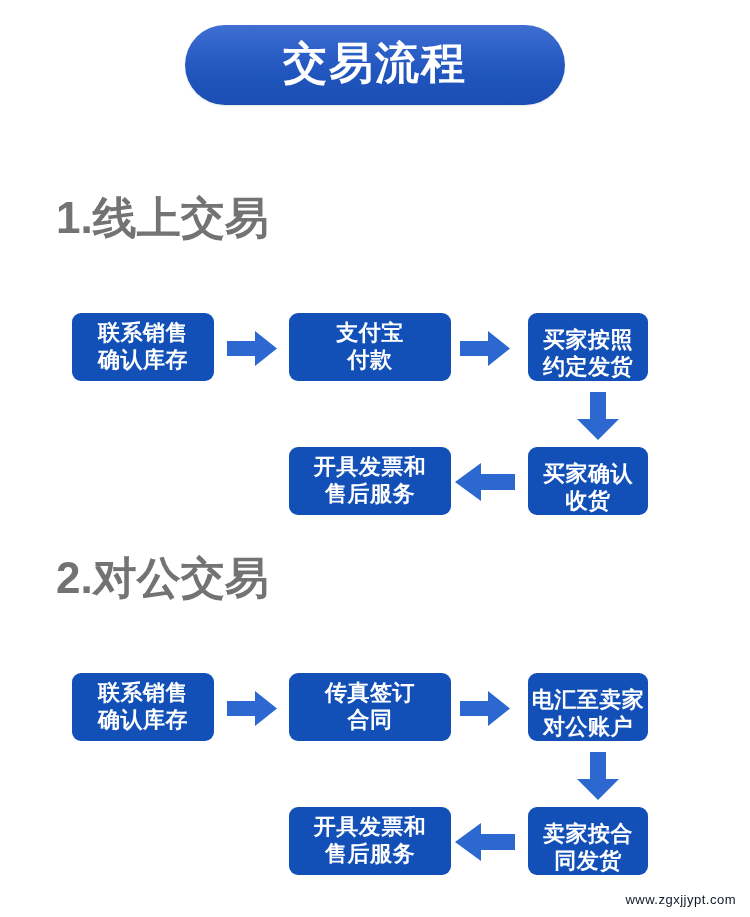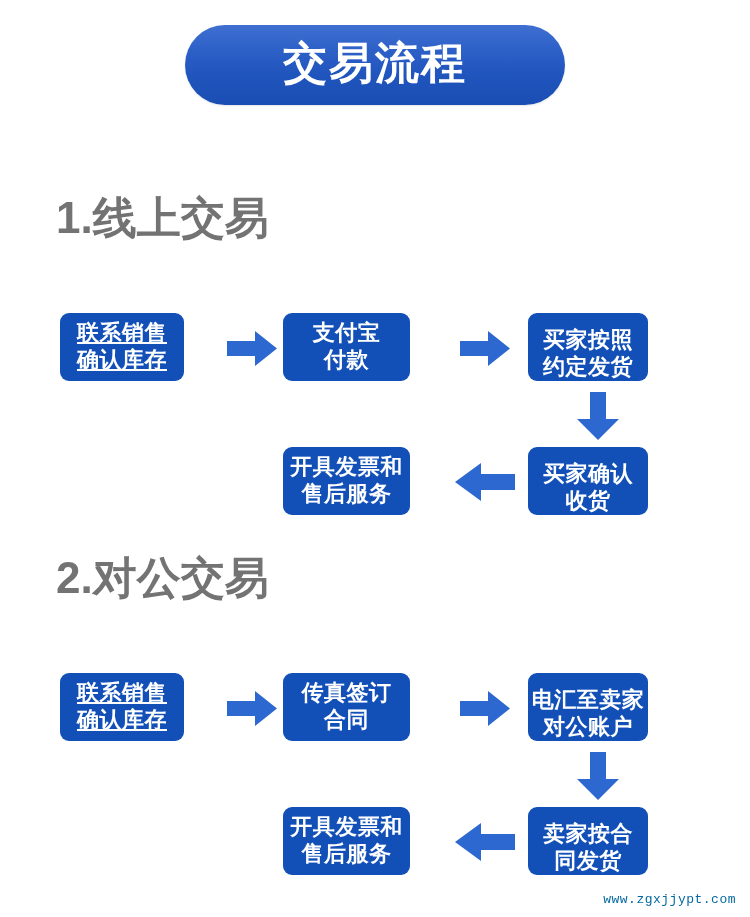--- a/index.html
+++ b/index.html
@@ -65,22 +65,22 @@
     flex-direction: column;
     align-items: center;
     justify-content: center;
     text-align: center;
     letter-spacing: 0.5px;
     box-sizing: border-box;
   }
   .flow-box .line { display: block; white-space: nowrap; }
 
   
-  .col-a { left: 60px;  width: 124px; text-decoration: underline; }
-  .col-b { left: 283px; width: 127px; }
+  .col-a { left: 72px;  width: 142px; }
+  .col-b { left: 289px; width: 162px; }
   .col-c { left: 528px; width: 120px; justify-content: flex-end; }
   .row-1 { top: 313px; height: 68px; }
   .row-2 { top: 447px; height: 68px; }
   .row-3 { top: 673px; height: 68px; }
   .row-4 { top: 807px; height: 68px; }
 
   
   .arrow {
     position: absolute;
     color: #2d68d0;
@@ -95,22 +95,22 @@
   .arrow-right-2a { left: 227px; top: 690px; }
   .arrow-right-2b { left: 460px; top: 690px; }
   .arrow-down-2   { left: 576px; top: 752px; }
   .arrow-left-2   { left: 455px; top: 822px; }
 
   
   .watermark {
     position: absolute;
     right: 14px;
     bottom: 10px;
-    color: #0369a1;
-    font-family: Liberation Mono, monospace;
+    color: #0f172a;
+    font-family: Liberation Sans, sans-serif;
     font-size: 13px;
     letter-spacing: 0.5px;
     white-space: nowrap;
     text-align: right;
   }
 </style>
 </head>
 <body>
 
 <div class="title-banner">

